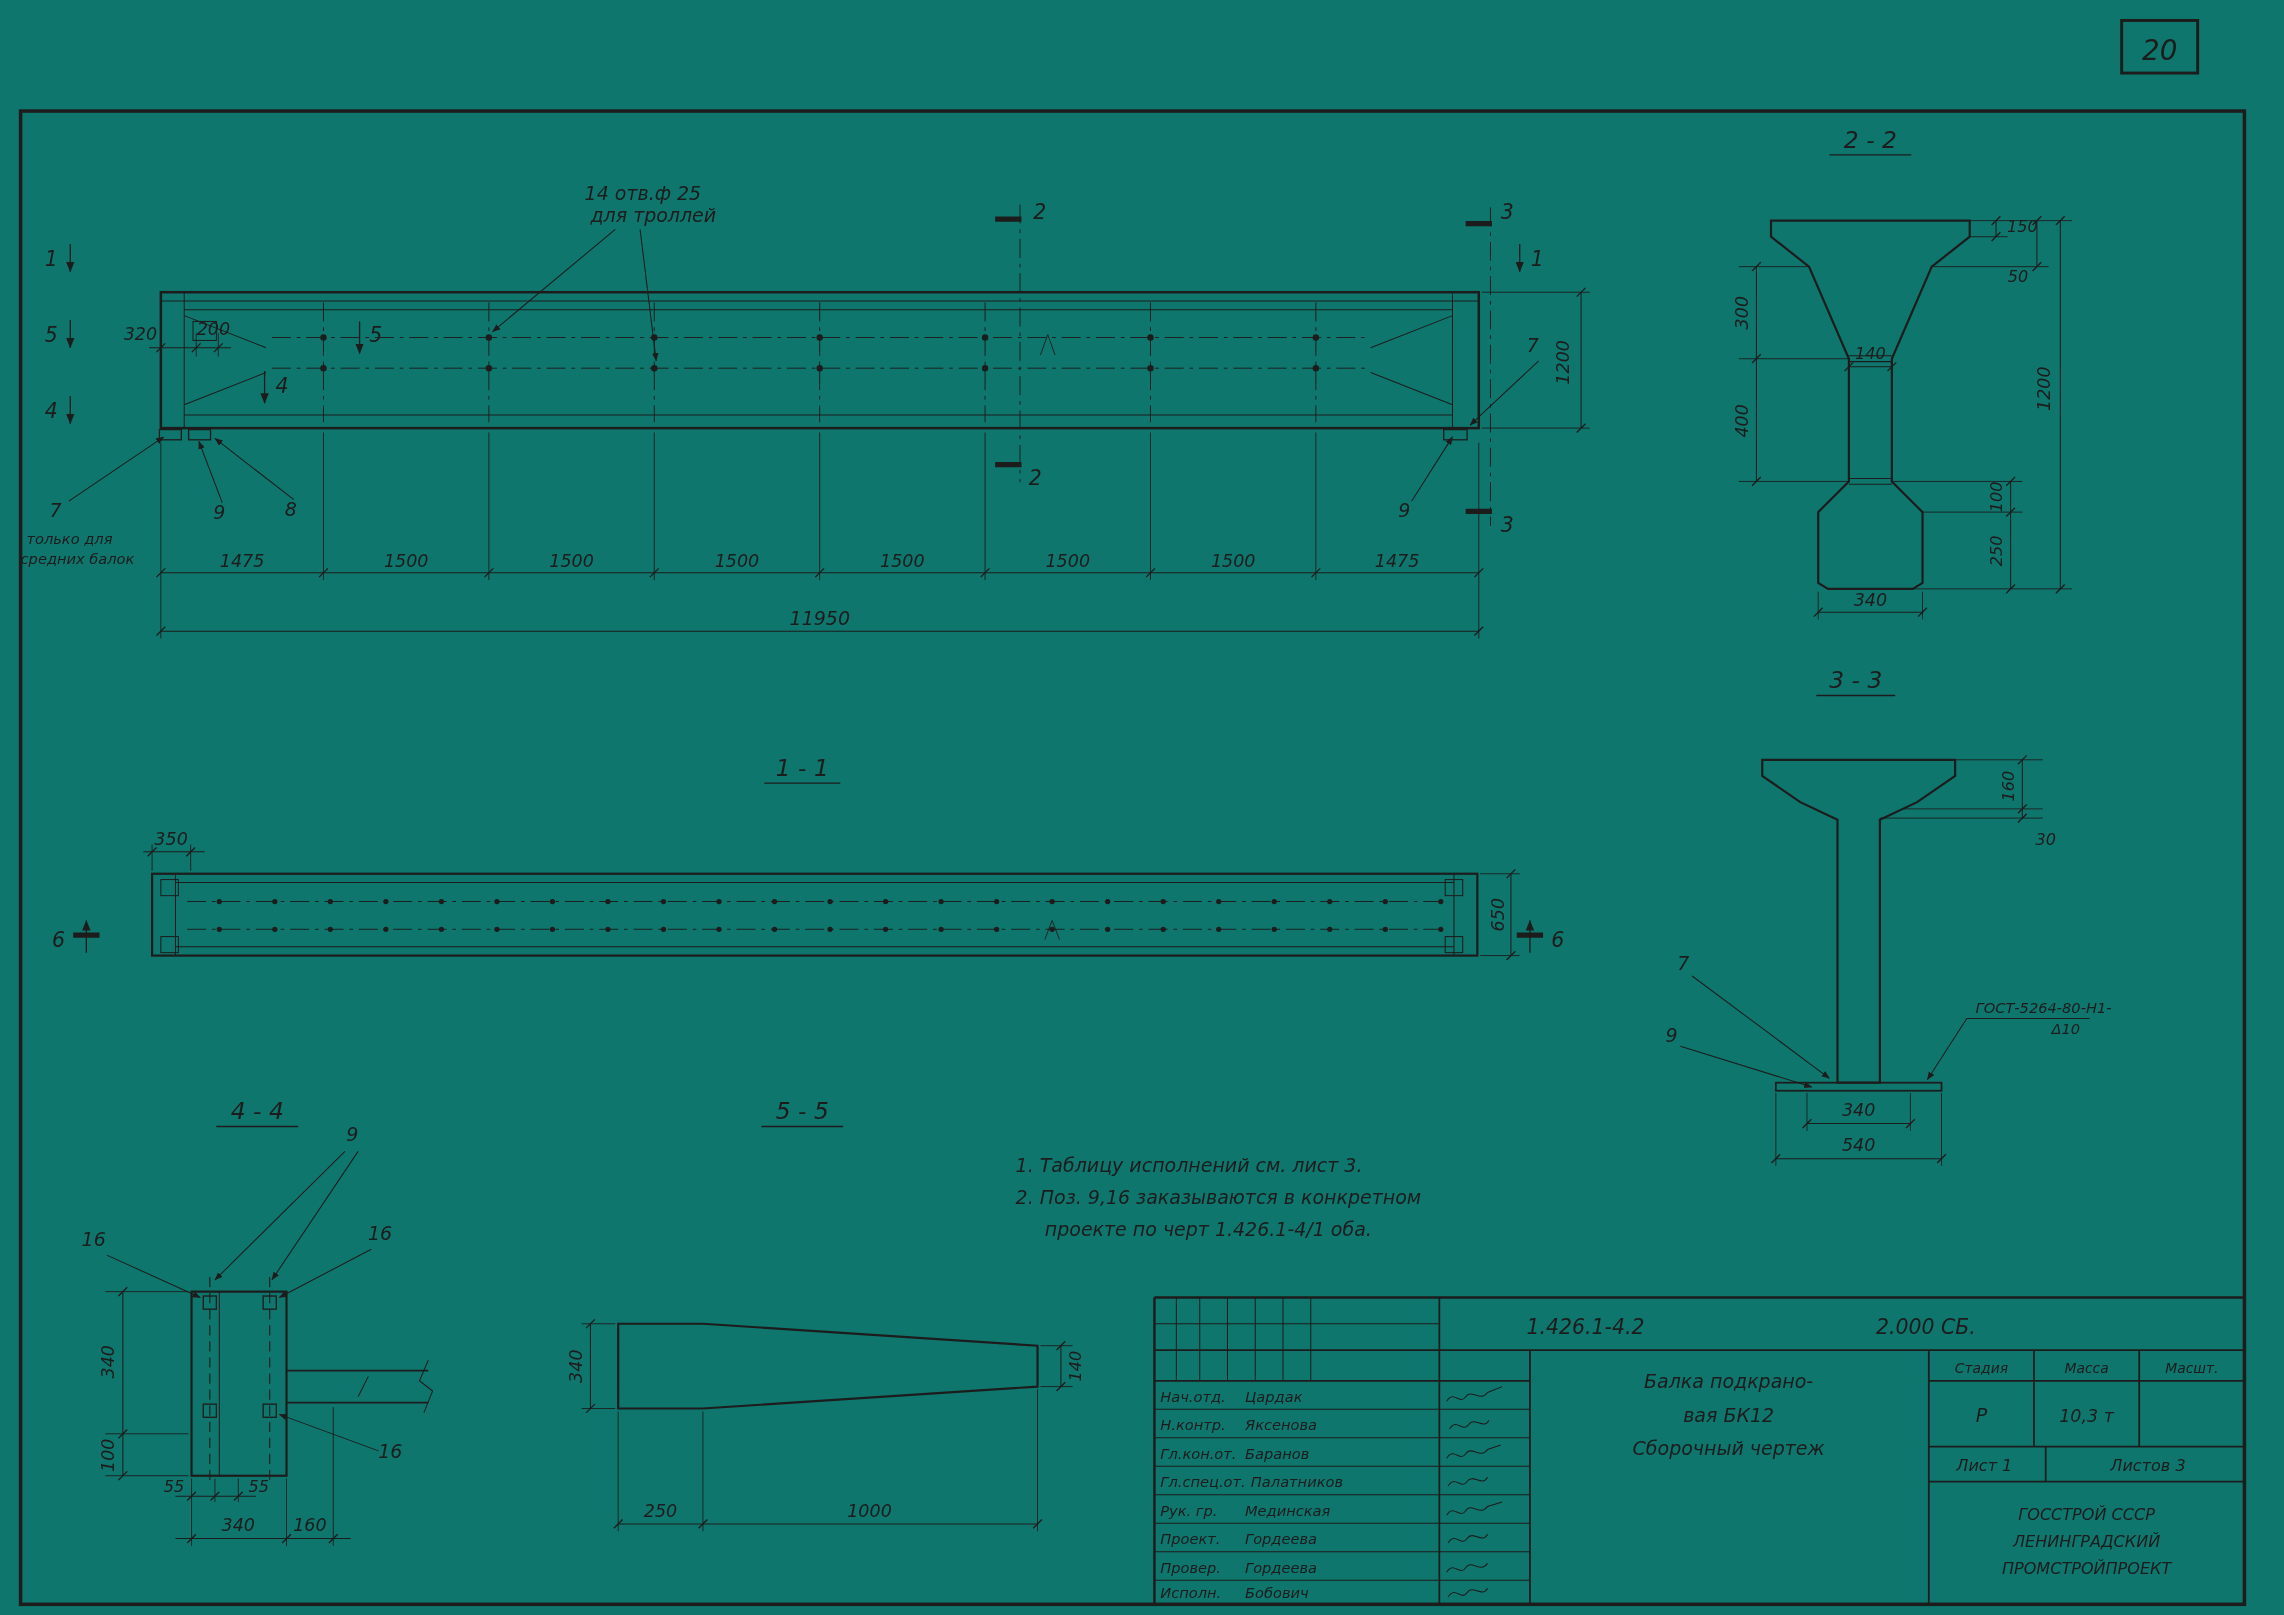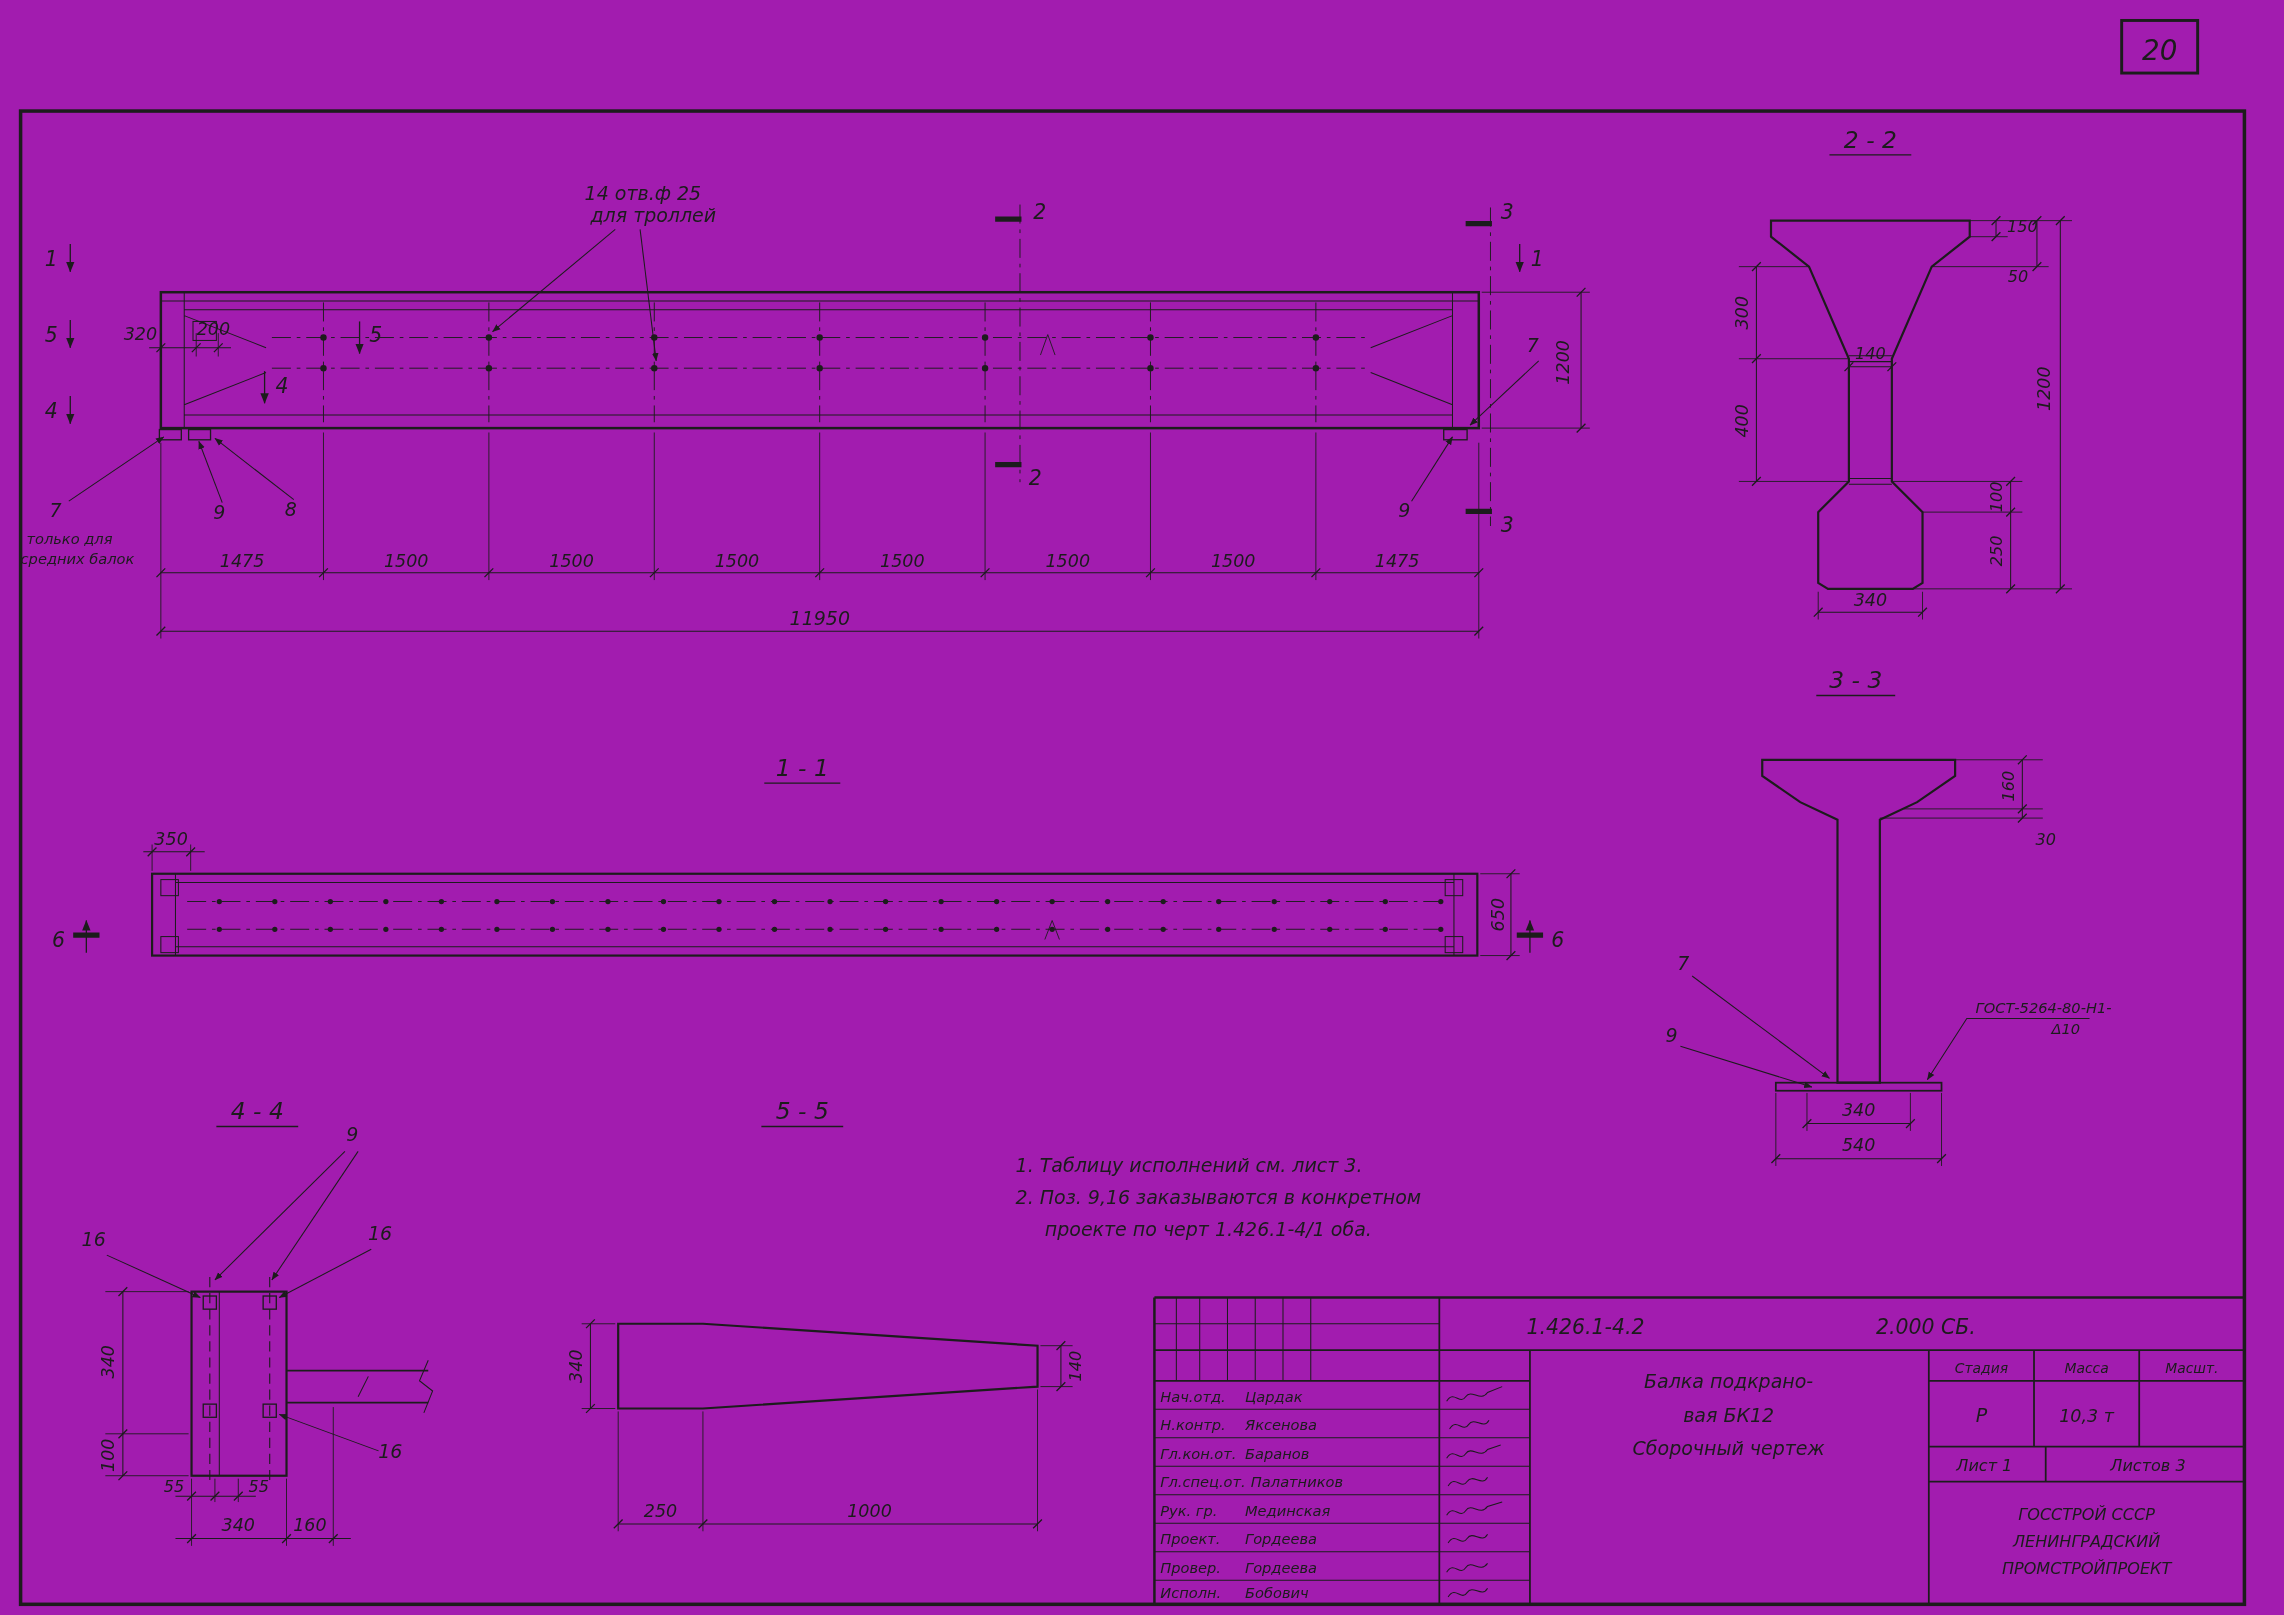--- a/index.html
+++ b/index.html
@@ -1,16 +1,16 @@
 <!DOCTYPE html>
 <html style="font-size:7.4px"><head>
 <meta charset="utf-8">
 <style>
   html,body{margin:0;padding:0;background:#d9d8d4}
-  .sheet{width:2284px;height:1616px;background:#a21caf;position:relative}
+  .sheet{width:2284px;height:1616px;background:#0f766e;position:relative}
   svg{display:block;width:100%;height:100%}
   .s{stroke:#1c1c1c;fill:none;stroke-linecap:butt}
   .w17{stroke-width:1.7}
   .w15{stroke-width:1.5}
   .w12{stroke-width:1.2}
   .w09{stroke-width:.9}
   .w07{stroke-width:.7}
   .w06{stroke-width:.6}
   .thk{stroke-width:3.6}
   .dd{stroke-dasharray:13 4 2.5 4;stroke-width:.65}

